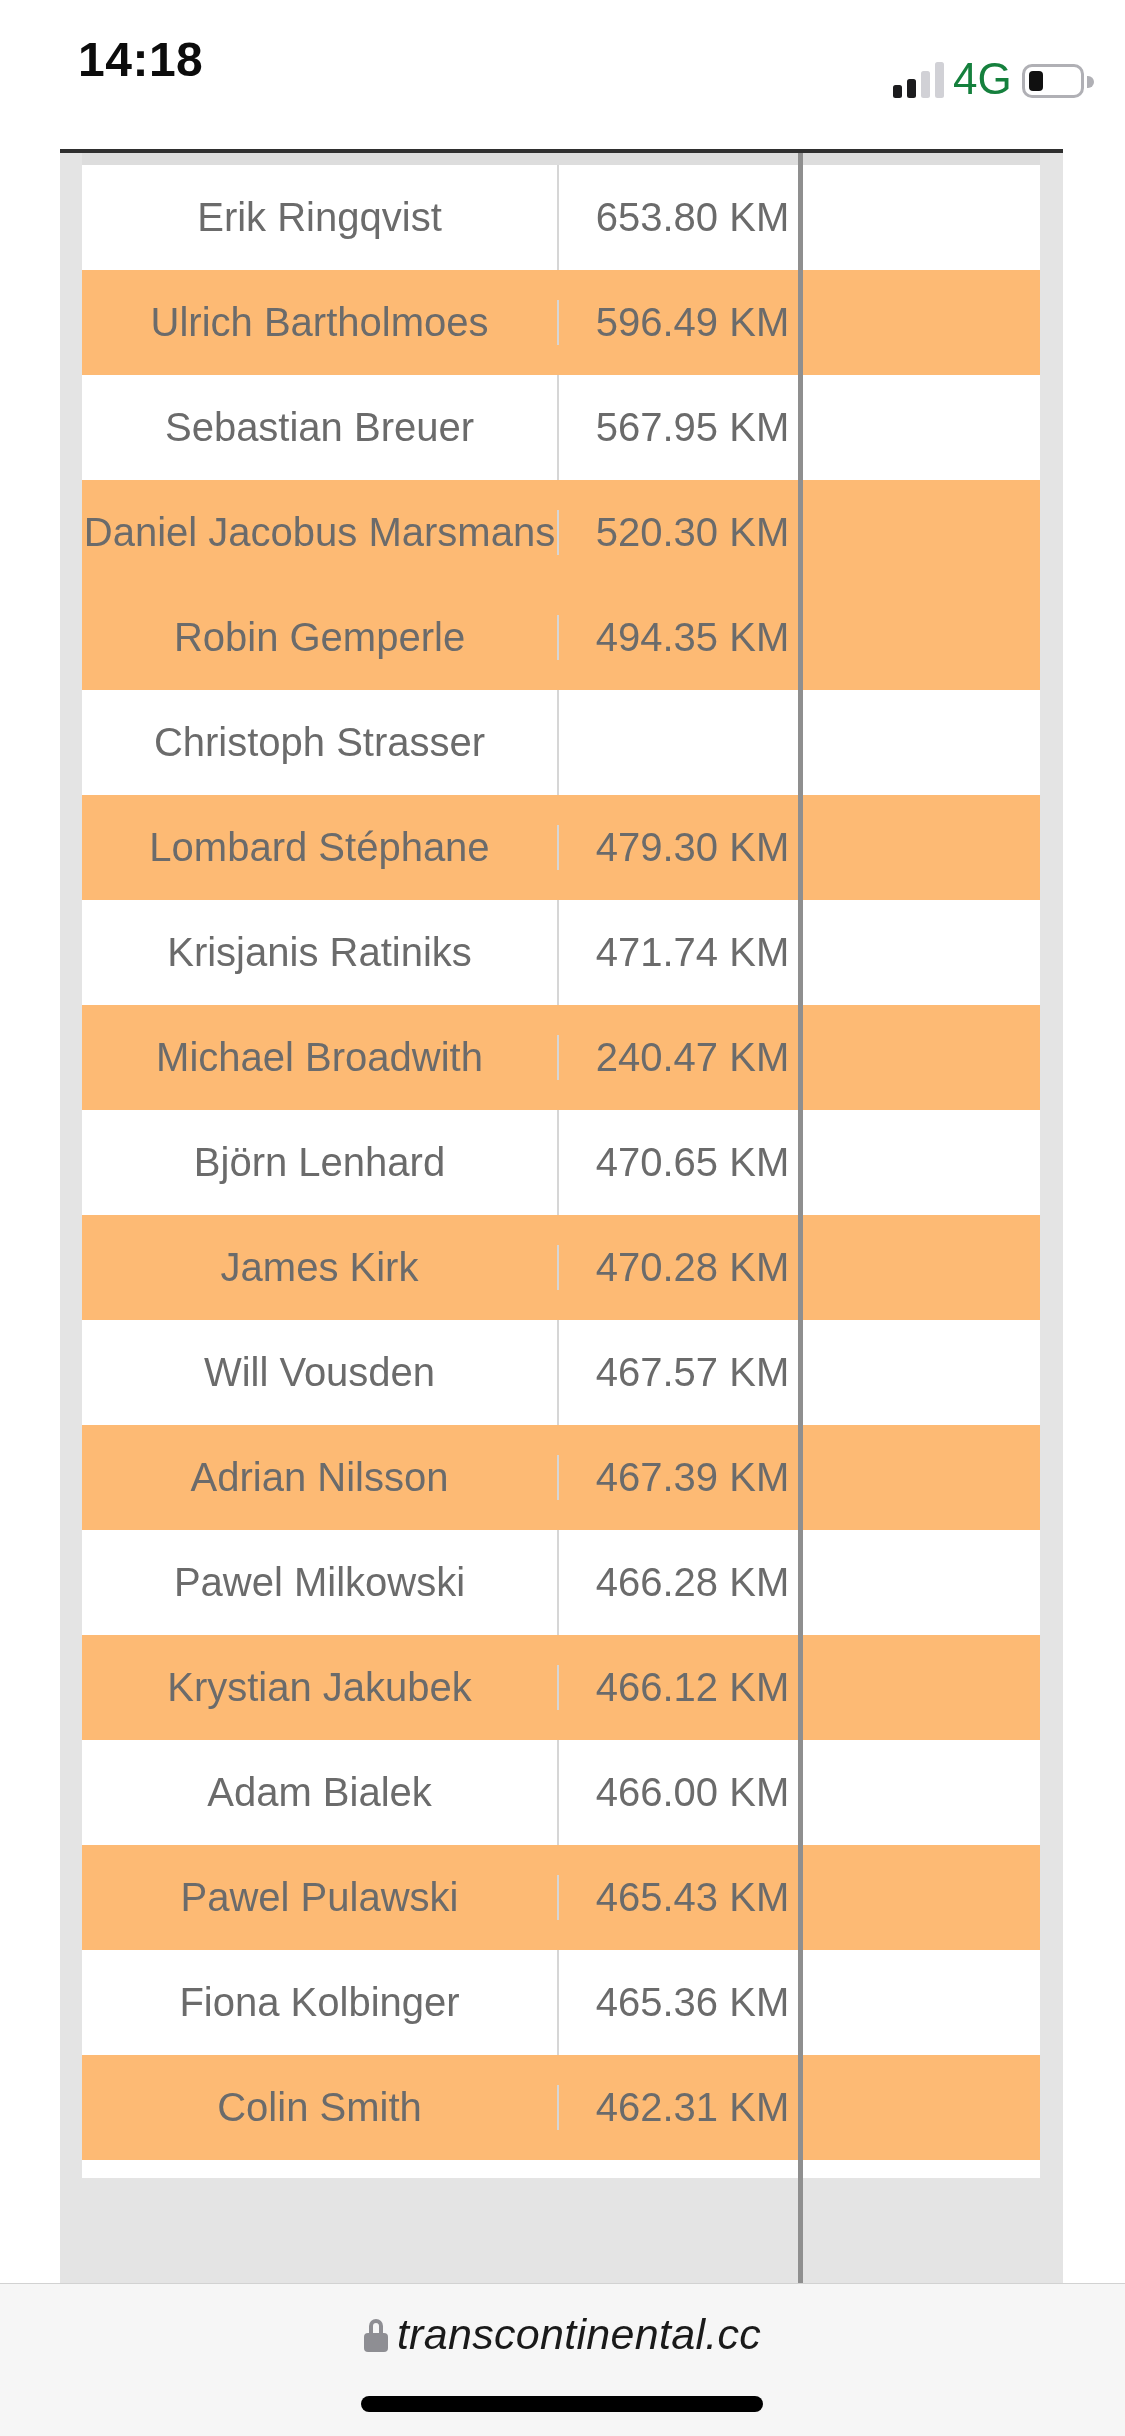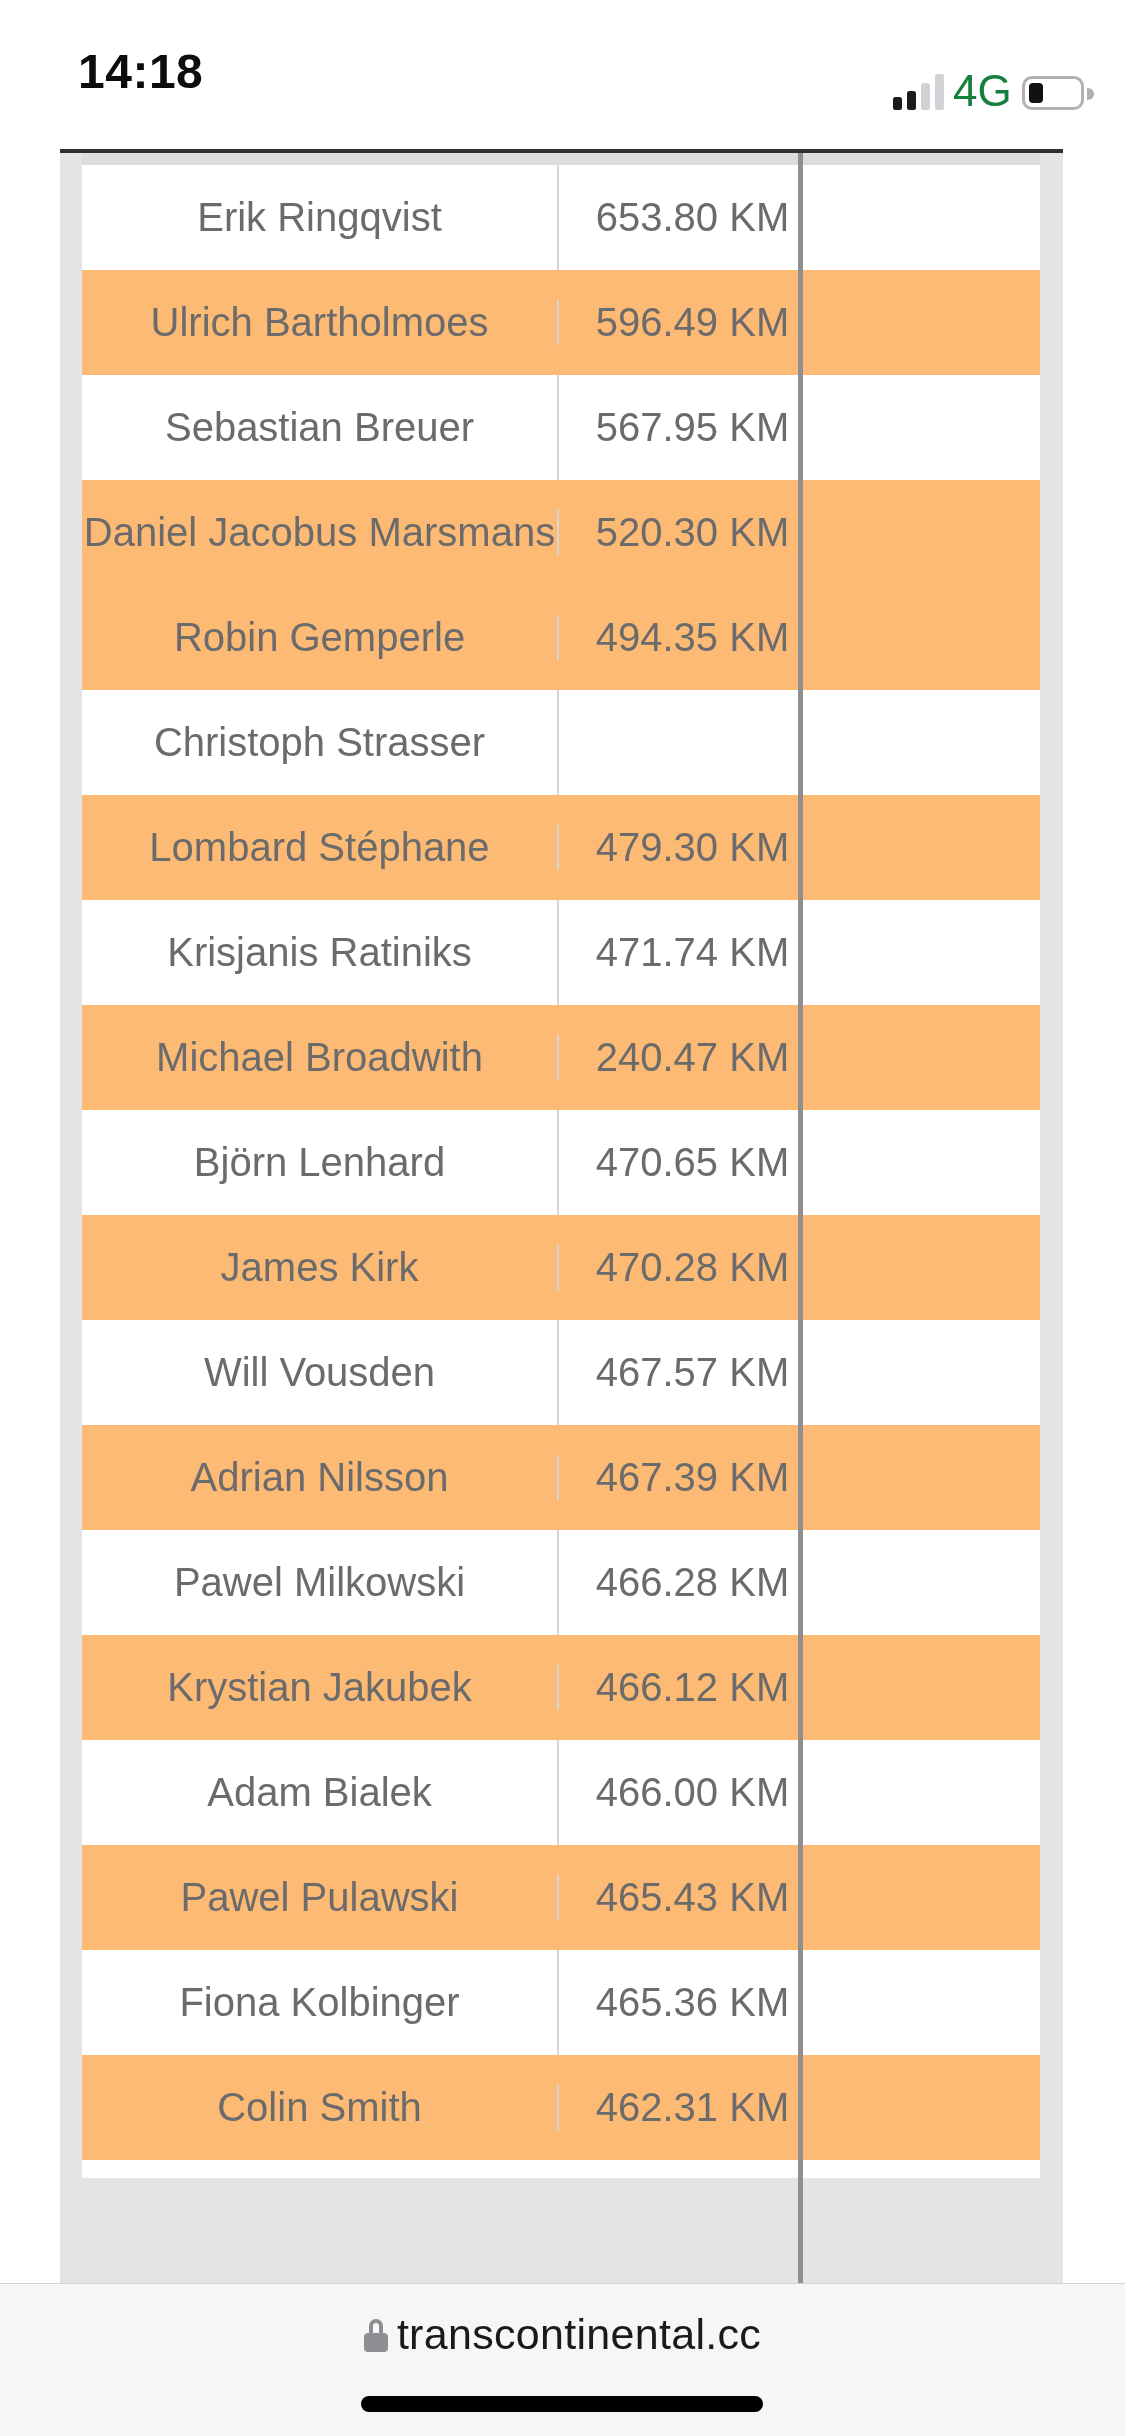--- a/index.html
+++ b/index.html
@@ -12,21 +12,20 @@
     font-family: "Liberation Sans", sans-serif;
     -webkit-font-smoothing: antialiased;
   }
 
   
   .status-bar {
     position: absolute;
     left: 0; top: 0;
     width: 902px; height: 150px;
     background: #ffffff;
-    margin-top: 12px;
   }
   .status-time {
     position: absolute;
     left: 78px; top: 32px;
     font-size: 48px;
     font-weight: 700;
     letter-spacing: 0.5px;
     color: #0c0c0c;
   }
   .signal {
@@ -136,20 +135,21 @@
     background: #f6f6f6;
     border-top: 1px solid #d2d2d2;
     box-sizing: border-box;
   }
   .address-bar {
     display: flex;
     align-items: center;
     justify-content: center;
     gap: 9px;
     margin-top: 26px;
+    font-style: italic;
   }
   .lock {
     width: 24px; height: 32px;
     position: relative;
     flex: 0 0 auto;
   }
   .lock-shackle {
     width: 14px; height: 15px;
     border: 4px solid #8e8e93;
     border-bottom: none;

